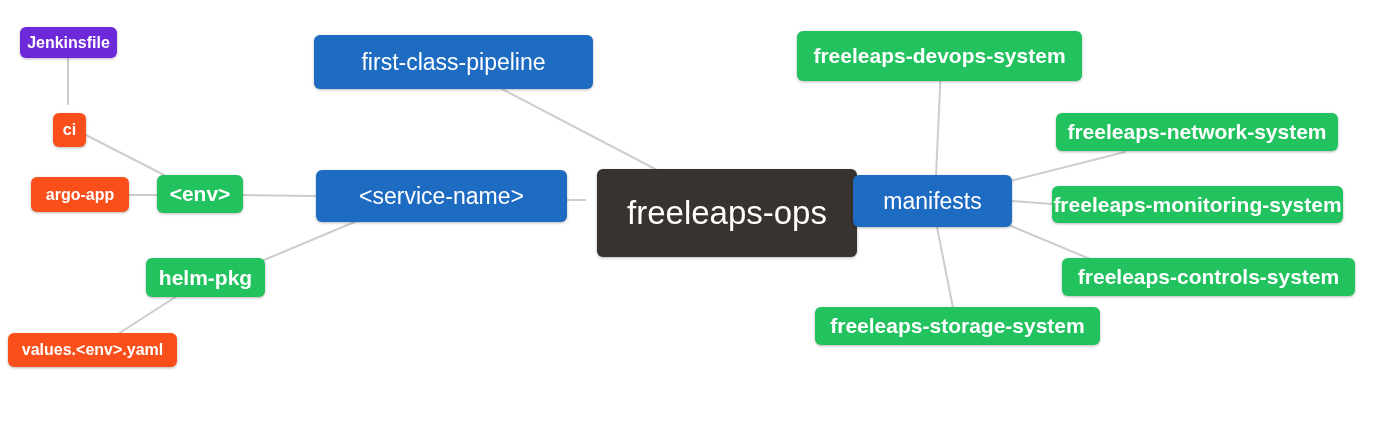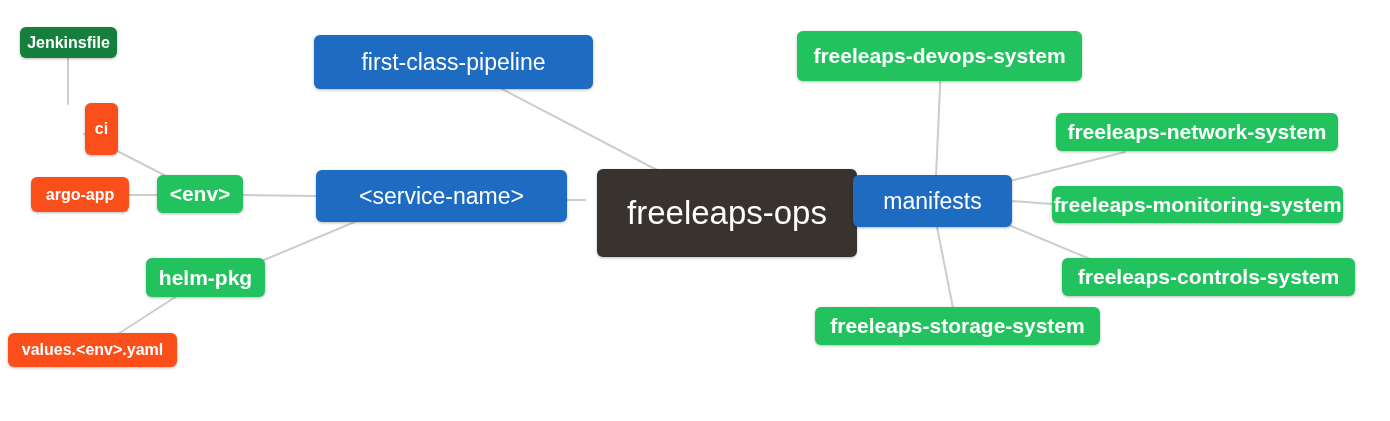--- a/index.html
+++ b/index.html
@@ -19,29 +19,29 @@
     border-radius:6px;
     box-shadow:0 1px 3px rgba(0,0,0,0.28);
     white-space:nowrap;
     cursor:pointer;
     user-select:none;
   }
   .c-blue{background:#1e6bc2;}
   .c-dark{background:#393330;}
   .c-green{background:#22c35e;}
   .c-red{background:#fa4e1b;}
-  .c-amber{background:#15803d;}
+  .c-amber{background:#6d28d9;}
 
   .sm{font-size:16px;font-weight:600;}
   .md{font-size:21px;font-weight:600;}
   .lg{font-size:23px;font-weight:400;}
   .xl{font-size:33px;font-weight:400;}
 
   #n-jenkinsfile {left:20px;  top:27px;  width:97px;  height:31px;}
-  #n-ci          {left:53px;  top:103px; width:33px;  height:52px;margin-left:32px;}
+  #n-ci          {left:53px;  top:113px; width:33px;  height:34px;}
   #n-argo-app    {left:31px;  top:177px; width:98px;  height:35px;}
   #n-env         {left:157px; top:175px; width:86px;  height:38px;}
   #n-helm-pkg    {left:146px; top:258px; width:119px; height:39px;}
   #n-values      {left:8px;   top:333px; width:169px; height:34px;}
   #n-fcp         {left:314px; top:35px;  width:279px; height:54px;}
   #n-service     {left:316px; top:170px; width:251px; height:52px;}
   #n-root        {left:597px; top:169px; width:260px; height:88px;text-align:center;}
   #n-manifests   {left:853px; top:175px; width:159px; height:52px;}
   #n-devops      {left:797px; top:31px;  width:285px; height:50px;}
   #n-network     {left:1056px;top:113px; width:282px; height:38px;}

